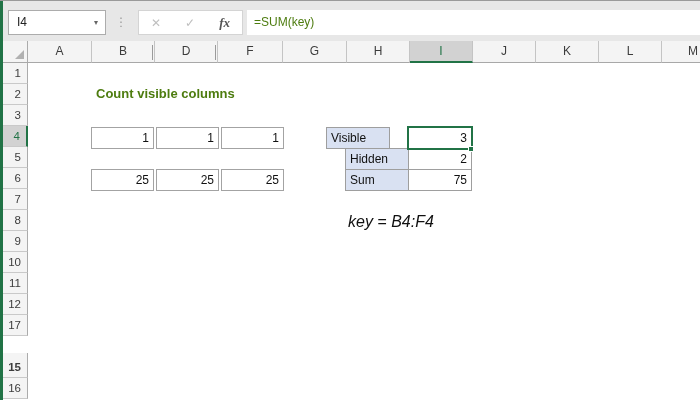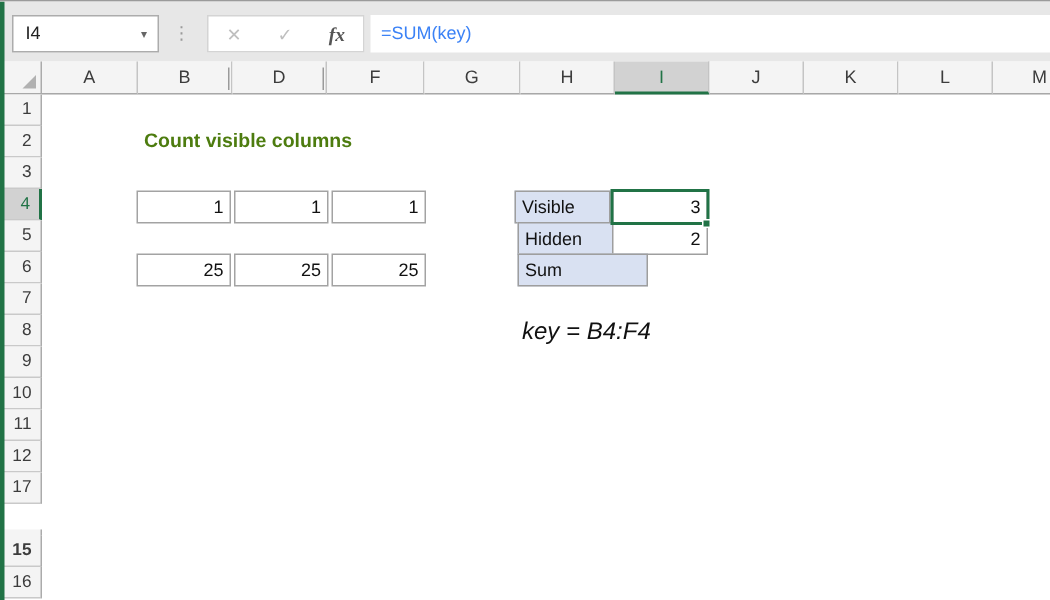--- a/index.html
+++ b/index.html
@@ -21,21 +21,21 @@
   .dots { position:absolute; left:115px; top:9px; height:25px; line-height:25px; color:#9a9a9a; font-size:12px; }
   .btngroup {
     position:absolute; left:138px; top:9px; width:105px; height:25px;
     background:#fff; border:1px solid #D4D4D4;
     display:flex; align-items:center; justify-content:space-around;
   }
   .btn-x, .btn-check { color:#BFBFBF; font-size:12px; }
   .btn-fx { font-family:"Liberation Serif", serif; font-style:italic; font-weight:bold; font-size:13px; color:#555; }
   .formulafield {
     position:absolute; left:247px; top:9px; width:453px; height:25px;
-    background:#fff; font-size:12px; color:#3b82f6; line-height:25px; padding-left:7px;
+    background:#fff; font-size:12px; color:#4d7c0f; line-height:25px; padding-left:7px;
   }
   
   .corner {
     position:absolute; left:0; top:40px; width:28px; height:22px;
     background:#F4F4F4; border-right:1px solid #ABABAB; border-bottom:1px solid #A8A8A8;
   }
   .corner .tri {
     position:absolute; right:3px; bottom:3px; width:0; height:0;
     border-bottom:9px solid #B1B1B1; border-left:9px solid transparent;
   }
@@ -135,24 +135,25 @@
   <div class="cell-title">Count visible columns</div>
 
   <div class="vcell" style="left:91px;top:126px;width:63px;">1</div>
   <div class="vcell" style="left:156px;top:126px;width:63px;">1</div>
   <div class="vcell" style="left:221px;top:126px;width:63px;">1</div>
 
   <div class="vcell" style="left:91px;top:168px;width:63px;">25</div>
   <div class="vcell" style="left:156px;top:168px;width:63px;">25</div>
   <div class="vcell" style="left:221px;top:168px;width:63px;">25</div>
 
-  <div class="tcell-label" style="left:343px;top:126px;width:64px;">Visible</div>
+  <div class="tcell-label" style="left:326px;top:126px;width:64px;">Visible</div>
   <div class="tcell-val" style="left:408px;top:126px;width:64px;">3</div>
   <div class="tcell-label" style="left:345px;top:147px;width:64px;">Hidden</div>
   <div class="tcell-val" style="left:408px;top:147px;width:64px;">2</div>
   <div class="tcell-label" style="left:345px;top:168px;width:87px;">Sum</div>
+  <div class="tcell-val" style="left:408px;top:168px;width:64px;">75</div>
 
   <div class="selbox"></div>
   <div class="handle"></div>
 
   <div class="cell-note">key = B4:F4</div>
 
 </div>
 
 </body></html>

